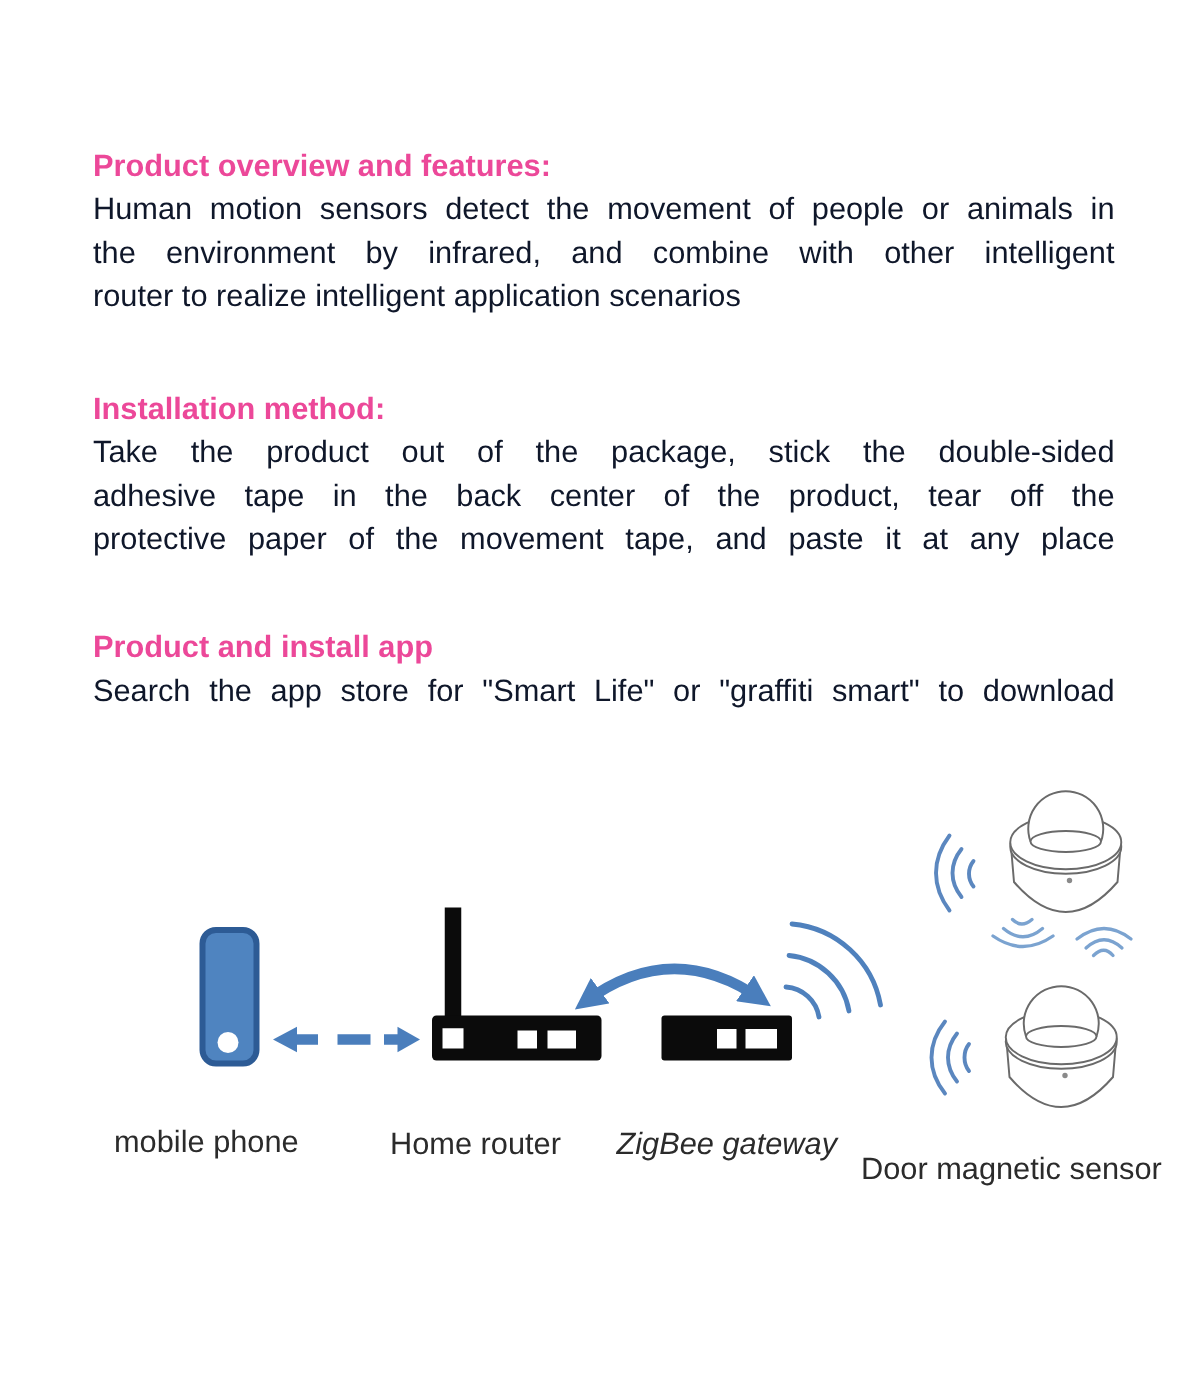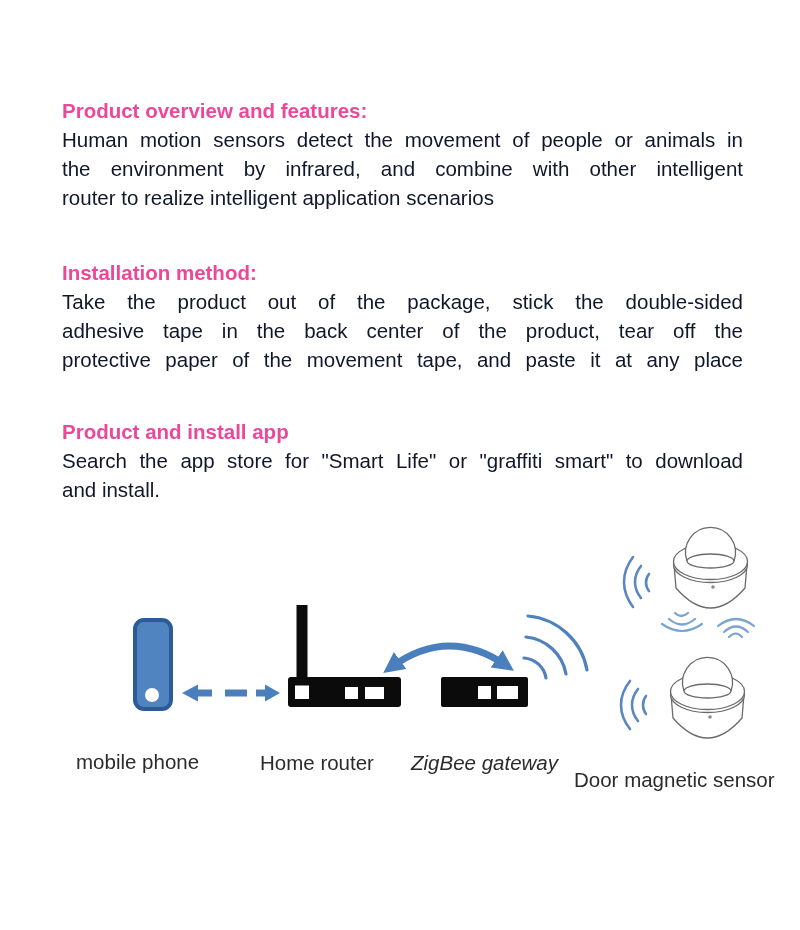--- a/index.html
+++ b/index.html
@@ -58,21 +58,20 @@
   <div class="section sec-2">
     <h2 class="section-heading">Installation method:</h2>
     <span class="body-line just">Take the product out of the package, stick the double-sided</span>
     <span class="body-line just">adhesive tape in the back center of the product, tear off the</span>
     <span class="body-line just">protective paper of the movement tape, and paste it at any place</span>
   </div>
 
   <div class="section sec-3">
     <h2 class="section-heading">Product and install app</h2>
     <span class="body-line just">Search the app store for "Smart Life" or "graffiti smart" to download</span>
-    <span class="body-line">and install.</span>
   </div>
 
   <div class="diagram">
     <svg width="800" height="310" viewBox="0 0 800 310">
       <defs>
         <marker id="ah" viewBox="0 0 10 10" refX="6" refY="5" markerWidth="3" markerHeight="3" orient="auto-start-reverse">
           <path d="M 0 0 L 10 5 L 0 10 z" fill="#4a7ebc"></path>
         </marker>
         <g id="pirSensor">
           <path class="sensor-ln" d="M 0.8,37 L 3,63 Q 37.5,103 72,63 L 74.2,37"></path>

